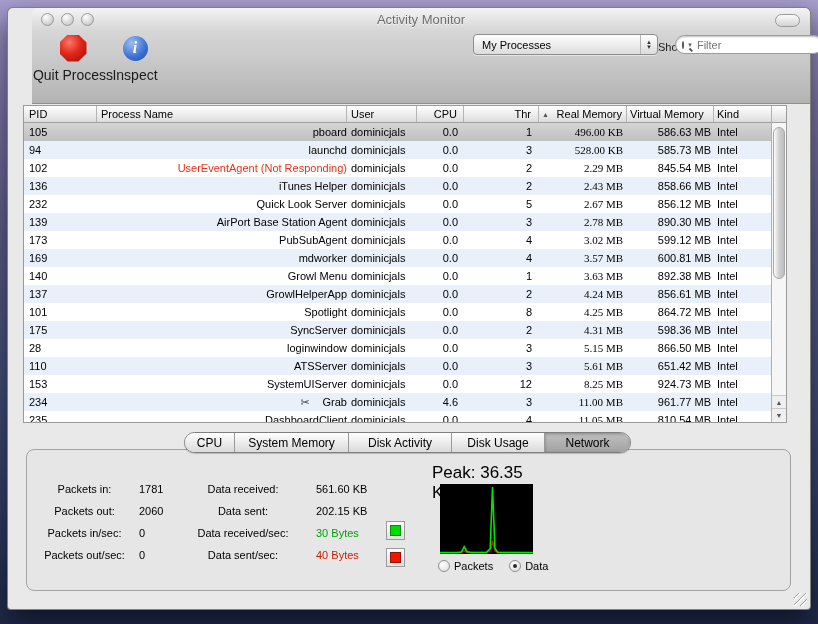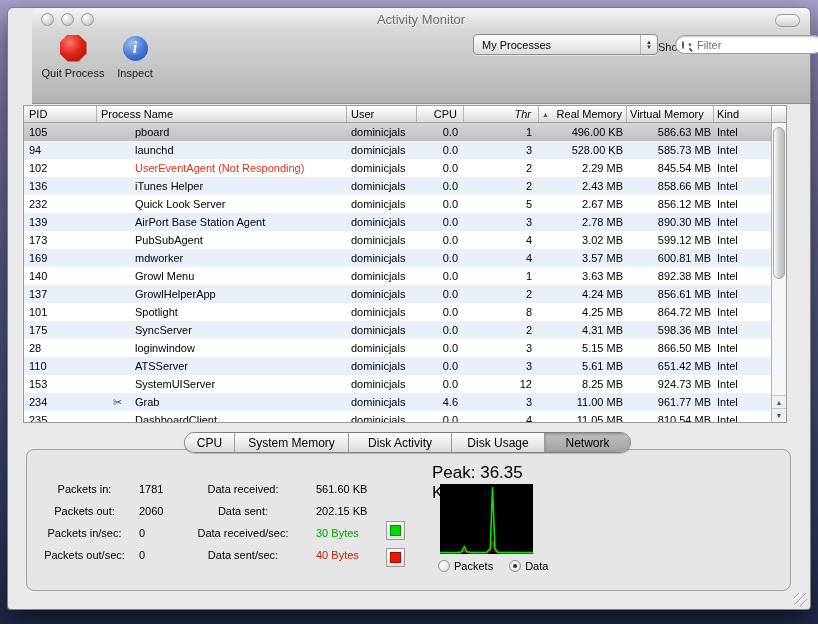--- a/index.html
+++ b/index.html
@@ -22,21 +22,21 @@
     border-bottom:1px solid #8e8e8e; border-radius:6px 6px 0 0;margin-left:24px;
   }
   .traffic { position:absolute; left:9px; top:5px; display:flex; gap:7px; }
   .tl { width:13px; height:13px; border-radius:50%; border:1px solid #9a9a9a;
         background:radial-gradient(circle at 35% 28%,#ffffff,#d9d9d9 55%,#b9b9b9); }
   .win-title { position:absolute; left:0; right:0; top:4px; text-align:center;
         font-size:13px; color:#6e6e6e; text-shadow:0 1px 0 rgba(255,255,255,.6); }
   .pill { position:absolute; right:10px; top:6px; width:25px; height:13px; border-radius:7px;
         border:1px solid #999; background:linear-gradient(#fcfcfc,#d2d2d2); }
   .tb-item { position:absolute; top:24px; display:flex; flex-direction:column; align-items:center; }
-  .tb-item .lbl { margin-top:3px; font-size:11px; color:#1c1c1c; white-space:nowrap;text-align:center; }
+  .tb-item .lbl { margin-top:3px; font-size:14px; color:#1c1c1c; white-space:nowrap;text-align:center; }
   .ic-box { height:32px; display:flex; align-items:center; justify-content:center; }
   .ic-stop { width:27px; height:27px;
         clip-path:polygon(30% 0,70% 0,100% 30%,100% 70%,70% 100%,30% 100%,0 70%,0 30%);
         background:radial-gradient(circle at 35% 28%,#f9776a,#e02618 45%,#9c0c05 100%); }
   .ic-info { width:25px; height:25px; border-radius:50%;
         background:radial-gradient(circle at 35% 28%,#9dbdf2,#3a6fd2 60%,#1d4fae);
         color:#fff; font-family:"Liberation Serif",serif; font-style:italic; font-weight:bold;
         font-size:16px; display:flex; align-items:center; justify-content:center; }
   .tb-group { position:absolute; display:flex; flex-direction:row; align-items:center; }
   .popup {
@@ -66,23 +66,23 @@
   .th { display:flex; align-items:center; border-right:1px solid #b4b4b4; overflow:hidden; white-space:nowrap; }
   .th.r { justify-content:flex-end; }
   .sortarrow { font-size:7px; color:#555; margin:0 2px 0 3px; }
   .th .sp { flex:1; }
   .trow { display:flex; height:18px; font-size:11px; color:#000; align-items:center; background:#fff; }
   .trow.alt { background:#e9f0fa; }
   .trow.sel { background:linear-gradient(#d5d5d5,#c0c0c0); }
   .trow.clip { height:12px; overflow:hidden; align-items:flex-start; }
   .trow.clip .tc { line-height:18px; }
   .tc { overflow:hidden; white-space:nowrap; }
-  .c0{width:73px; padding-left:5px;} .c1{width:250px; display:flex; align-items:center;}
+  .c0{width:73px; padding-left:5px;} .c1{width:250px; display:flex; align-items:center;justify-content:flex-end;}
   .c2{width:70px; padding-left:4px;} .c3{width:47px; text-align:right; padding-right:6px;}
-  .c4{width:75px; text-align:right; padding-right:7px;} .c5{width:88px; text-align:right; padding-right:4px;}
+  .c4{width:75px; text-align:right; padding-right:7px;} .c5{width:88px; text-align:right; padding-right:4px;font-family:Liberation Serif, serif;}
   .c6{width:87px; text-align:right; padding-right:3px;} .c7{width:58px; padding-left:3px;}
   .app-ic { width:22px; margin-left:16px; font-size:11px; color:#444; flex:none; }
   .nr { color:#e8311a; }
   
   .vscroll { position:absolute; right:0; top:0; width:15px; height:100%;
     border-left:1px solid #b0b0b0; background:#f6f6f6; }
   .vscroll .stub { height:17px; background:linear-gradient(#ffffff,#dddddd); border-bottom:1px solid #9f9f9f; }
   .thumb { position:absolute; left:1px; top:21px; width:12px; height:152px; border-radius:7px;
     border:1px solid #a9a9a9; background:linear-gradient(90deg,#fdfdfd,#cfcfcf 50%,#bdbdbd); }
   .sb-arrows { position:absolute; bottom:1px; left:0; width:100%; }
@@ -176,21 +176,21 @@
         <div class="th" style="width: 250px;">
           <span style="padding: 0px 0px 0px 4px;">Process Name</span>
         </div>
         <div class="th" style="width: 70px;">
           <span style="padding: 0px 0px 0px 4px;">User</span>
         </div>
         <div class="th r" style="width: 47px;">
           <span style="padding: 0px 6px 0px 0px;">CPU</span>
         </div>
         <div class="th r" style="width: 75px;">
-          <span style="padding: 0px 7px 0px 0px; font-style: italic;">Thr</span>
+          <span style="padding: 0px 7px 0px 0px;">Thr</span>
         </div>
         <div class="th r" style="width: 88px;">
           <span class="sortarrow">▲</span>
           <span class="sp"></span>
           <span style="padding: 0px 4px 0px 0px;">Real Memory</span>
         </div>
         <div class="th" style="width: 87px;">
           <span style="padding: 0px 0px 0px 3px;">Virtual Memory</span>
         </div>
         <div class="th" style="width: 58px;">

